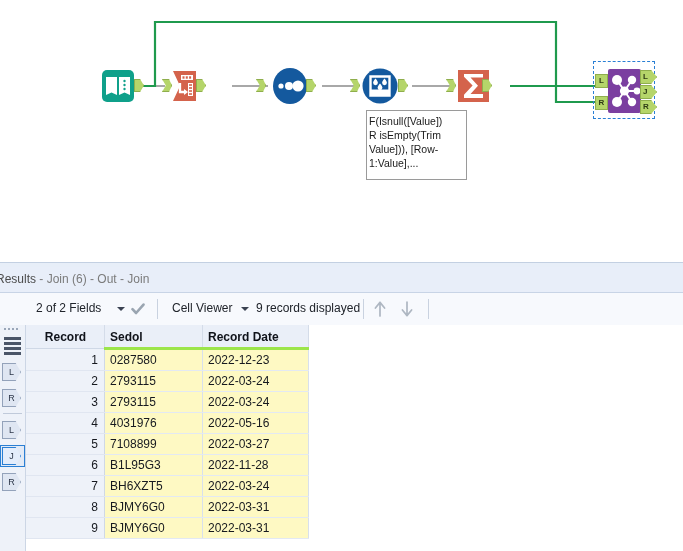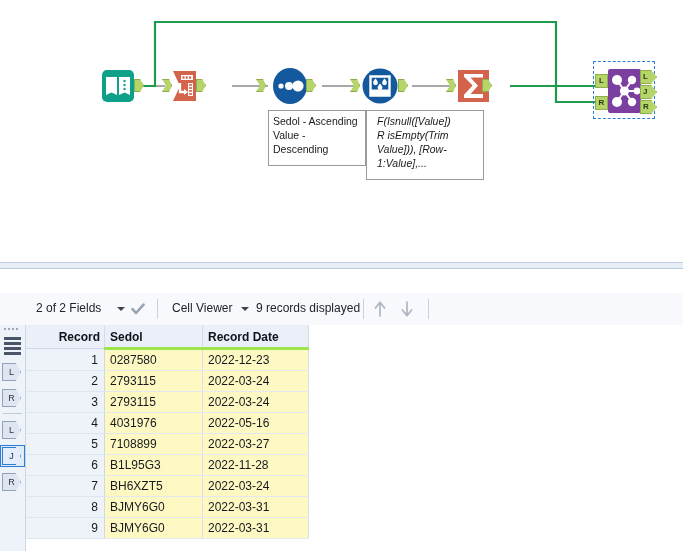--- a/index.html
+++ b/index.html
@@ -96,21 +96,21 @@
     border: 1px solid #9a9a9a;
     font-family: "Liberation Sans", sans-serif;
     font-size: 10.5px;
     line-height: 14px;
     color: #1a1a1a;
     padding: 3px 2px 2px 4px;
     white-space: pre-line;
     overflow: hidden;
   }
   #annot-sort     { left: 268px; top: 110px; width: 98px; height: 56px; z-index: 4; }
-  #annot-formula  { left: 366px; top: 110px; width: 118px; height: 70px; z-index: 3; padding-left: 10px; font-style: italic; }
+  #annot-formula  { left: 366px; top: 110px; width: 101px; height: 70px; z-index: 3; padding-left: 2px; }
 
   
   #results {
     position: absolute;
     left: 0; top: 262px;
     width: 683px;
     height: 289px;
     background: #ffffff;
   }
   #results-splitter {
@@ -261,21 +261,21 @@
     font-size: 12px;
     color: #10131a;
     text-align: left;
     padding: 3px 4px 2px 5px;
     height: 17px;
     border-right: 1px solid #d4dce9;
     border-bottom: 3px solid #9ce54a;
     white-space: nowrap;
   }
   #grid th.record-h {
-    text-align: right;
+    text-align: center;
     border-bottom: 1px solid #cfd8e6;
     background: #eaeff8;
   }
   #grid td {
     padding: 2px 4px 2px 5px;
     height: 16px;
     border-right: 1px solid #d8e0ec;
     border-bottom: 1px solid #e3e9f3;
     background: #fef9c3;
     white-space: nowrap;
@@ -388,33 +388,35 @@
         <circle cx="16.5" cy="22" r="4.6" fill="#ffffff"></circle>
         <path d="M16.5 22L9 11M16.5 22L24 11M16.5 22L9 33M16.5 22L24 33M16.5 22L29 22" stroke="#ffffff" stroke-width="2" fill="none"></path>
       </svg>
     </div>
 
     <div class="join-port j-out" style="left:46px; top:8px;">L</div>
     <div class="join-port j-out" style="left:46px; top:23px;">J</div>
     <div class="join-port j-out" style="left:46px; top:38px;">R</div>
   </div>
 
-  <div class="annot" id="annot-sort">Sedol - Ascending
-Value -
-Descending</div>
   <div class="annot" id="annot-formula">F(Isnull([Value])
 R isEmpty(Trim
 Value])), [Row-
 1:Value],...</div>
 </div>
 
 <div id="results">
 
   <div id="results-splitter"></div>
 
+  <div id="results-titlebar">
+    <div id="results-title">
+      <span>Results</span><span class="dim"> - Join (6) - Out - Join</span>
+    </div>
+  </div>
 
   <div id="results-toolbar">
     <span class="tb-item" style="left:36px;">2 of 2 Fields</span>
     <span class="caret" style="left:117px;"></span>
 
     <svg class="tick" style="left:131px;" viewBox="0 0 14 14">
       <path d="M1.5 7.2l3.6 3.8 7.4-8.4" fill="none" stroke="#9aa5b1" stroke-width="2.6" stroke-linecap="round" stroke-linejoin="round"></path>
     </svg>
 
     <span class="tb-sep" style="left:157px;"></span>

